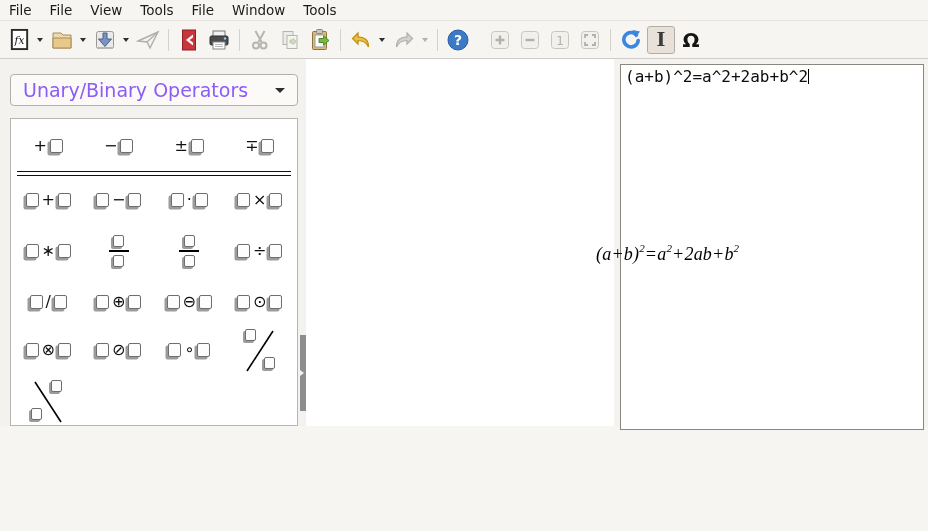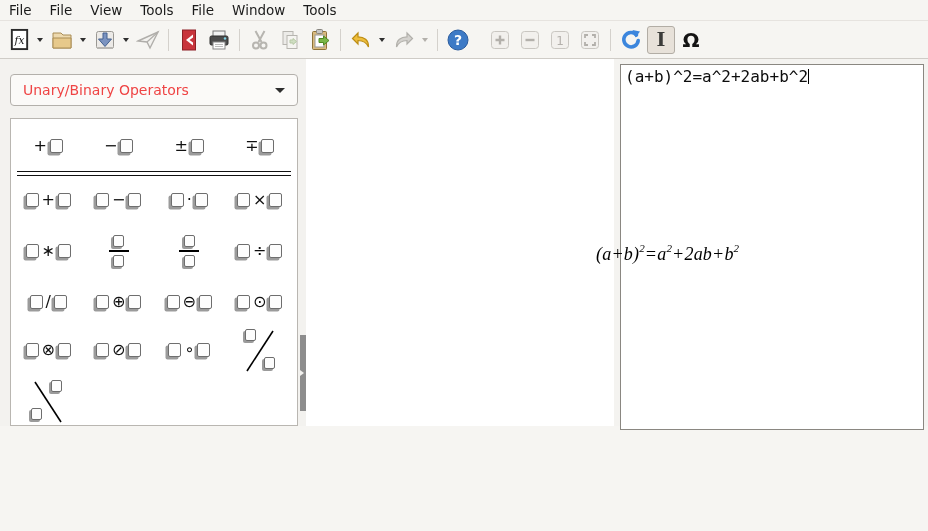--- a/index.html
+++ b/index.html
@@ -31,21 +31,21 @@
   .glyph.omega { font-family:"DejaVu Sans",sans-serif; font-weight:600; font-size:20px; color:#141414; line-height:1; }
 
   
   .content { flex:1; display:flex; position:relative; min-height:0; }
 
   
   .side { width:306px; background:#f3f2ef; position:relative; flex:0 0 auto; }
   .cat-select { position:absolute; left:10px; top:15px; width:288px; height:32px; background:#fbfaf8;
                 border:1px solid #b3b0ab; border-radius:4px; display:flex; align-items:center;
                 padding:0 12px; }
-  .cat-select .label { flex:1; font-size:14px; color:#ef4444; }
+  .cat-select .label { flex:1; font-size:19px; color:#8b5cf6; }
   .cat-caret { width:0; height:0; border-left:5px solid transparent; border-right:5px solid transparent;
                border-top:5.5px solid #2e2e2e; }
   .elements { position:absolute; left:10px; top:59px; right:8px; bottom:0; background:#ffffff;
               border:1px solid #b9b6b1; padding:4px 2px; overflow:hidden; }
   .erow { display:grid; grid-template-columns:repeat(4,1fr); align-items:center; justify-items:center; }
   .edivider { height:5px; border-top:1.5px solid #111; border-bottom:1.5px solid #111; margin:2px 4px; }
   .ebtn { display:flex; align-items:center; justify-content:center; gap:3px; padding:2px 4px; }
   .op { font-family:"DejaVu Sans",sans-serif; font-size:16px; color:#111; line-height:1; }
   .phbox { width:13px; height:14px; background:#fdfdfd; border:1px solid #6e6e6e; border-radius:2px;
            box-shadow:-2.5px 2.5px 0 0 #9b9b9b; display:inline-block; }

